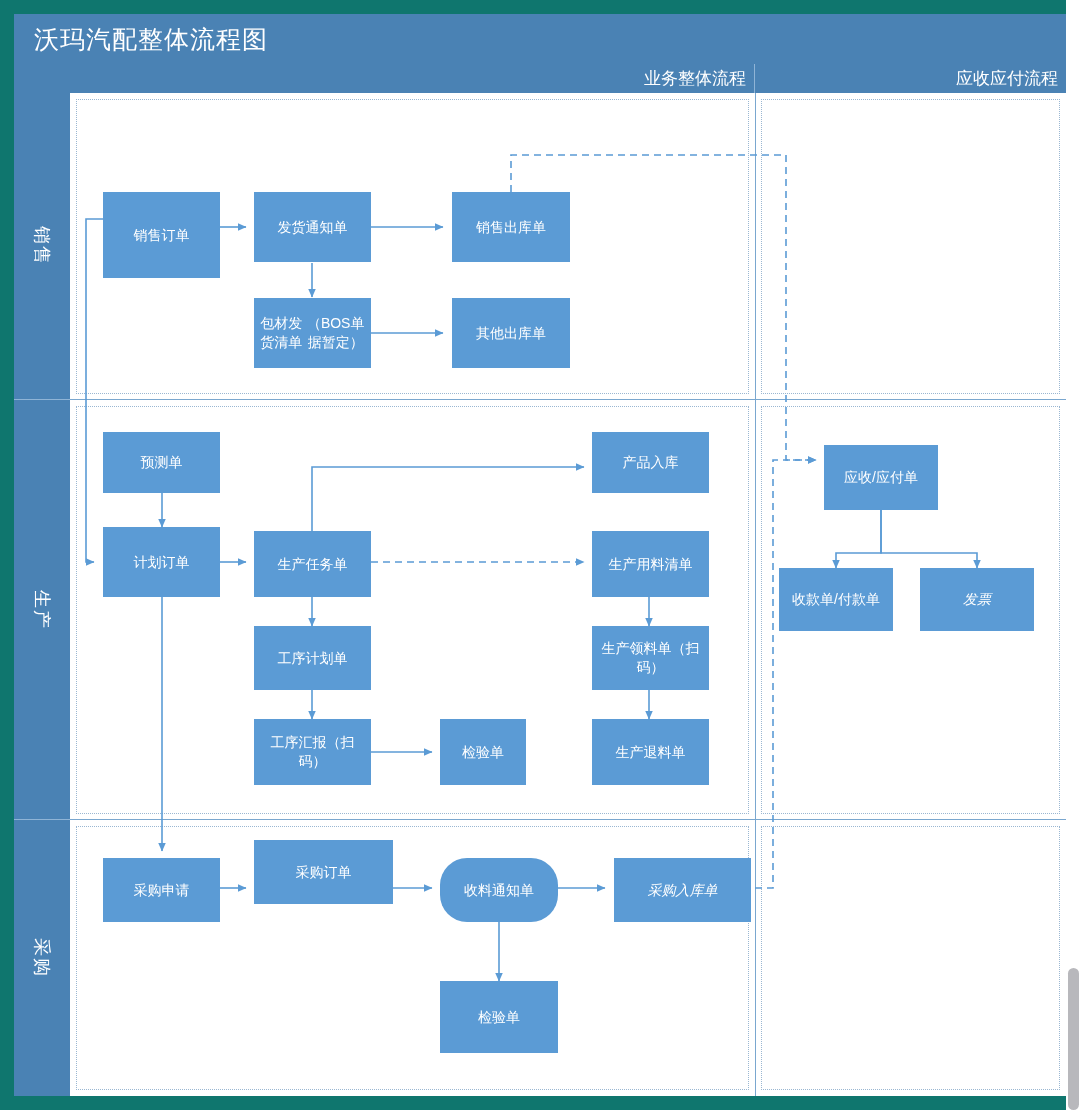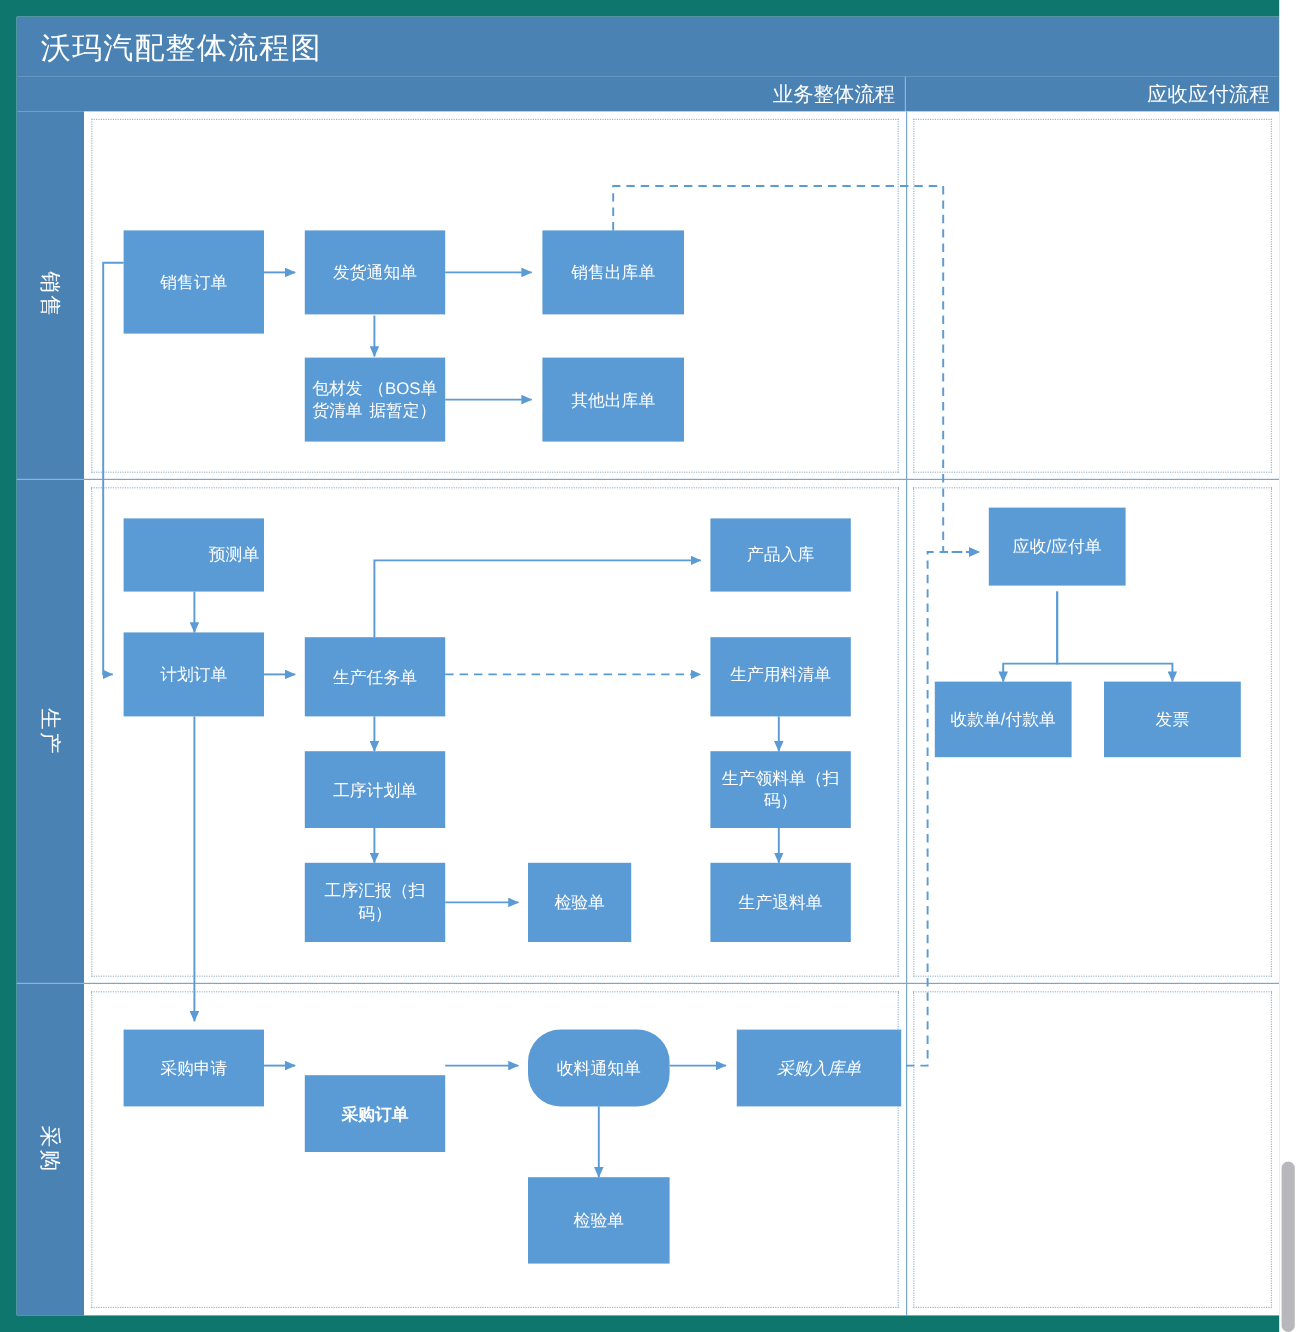--- a/index.html
+++ b/index.html
@@ -274,65 +274,65 @@
     <span class="lbl">销售出库单</span>
   </div>
   <div class="node" style="left:254px; top:298px; width:117px; height:70px; flex-direction:row;">
     <span class="lbl">包材发货清单</span>
     <span class="lbl">（BOS单据暂定）</span>
   </div>
   <div class="node" style="left:452px; top:298px; width:118px; height:70px;">
     <span class="lbl">其他出库单</span>
   </div>
 
-  <div class="node" style="left:103px; top:432px; width:117px; height:61px;justify-content:flex-end;">
+  <div class="node" style="left:103px; top:432px; width:117px; height:61px;">
     <span class="lbl">预测单</span>
   </div>
   <div class="node" style="left:103px; top:527px; width:117px; height:70px;">
     <span class="lbl">计划订单</span>
   </div>
   <div class="node" style="left:254px; top:531px; width:117px; height:66px;">
     <span class="lbl">生产任务单</span>
   </div>
   <div class="node" style="left:592px; top:432px; width:117px; height:61px;">
     <span class="lbl">产品入库</span>
   </div>
-  <div class="node" style="left:592px; top:531px; width:117px; height:66px;font-family:Liberation Serif, serif;">
+  <div class="node" style="left:592px; top:531px; width:117px; height:66px;">
     <span class="lbl">生产用料清单</span>
   </div>
   <div class="node" style="left:254px; top:626px; width:117px; height:64px;">
     <span class="lbl">工序计划单</span>
   </div>
   <div class="node" style="left:592px; top:626px; width:117px; height:64px;">
     <span class="lbl">生产领料单（扫码）</span>
   </div>
   <div class="node" style="left:254px; top:719px; width:117px; height:66px;">
     <span class="lbl">工序汇报（扫码）</span>
   </div>
   <div class="node" style="left:440px; top:719px; width:86px; height:66px;">
     <span class="lbl">检验单</span>
   </div>
   <div class="node" style="left:592px; top:719px; width:117px; height:66px;">
     <span class="lbl">生产退料单</span>
   </div>
 
-  <div class="node" style="left:824px; top:423px; width:114px; height:65px;">
+  <div class="node" style="left:824px; top:445px; width:114px; height:65px;">
     <span class="lbl">应收/应付单</span>
   </div>
   <div class="node" style="left:779px; top:568px; width:114px; height:63px;">
     <span class="lbl">收款单/付款单</span>
   </div>
-  <div class="node" style="left:920px; top:568px; width:114px; height:63px;">
+  <div class="node" style="left:920px; top:568px; width:114px; height:63px;font-style:italic;">
     <span class="lbl">发票</span>
   </div>
 
   <div class="node" style="left:103px; top:858px; width:117px; height:64px;">
     <span class="lbl">采购申请</span>
   </div>
-  <div class="node" style="left:254px; top:896px; width:117px; height:64px;font-weight:bold;">
+  <div class="node" style="left:254px; top:840px; width:139px; height:64px;">
     <span class="lbl">采购订单</span>
   </div>
   <div class="node" style="left:440px; top:858px; width:118px; height:64px;border-radius:27px;">
     <span class="lbl">收料通知单</span>
   </div>
   <div class="node" style="left:614px; top:858px; width:137px; height:64px;font-style:italic;">
     <span class="lbl">采购入库单</span>
   </div>
   <div class="node" style="left:440px; top:981px; width:118px; height:72px;">
     <span class="lbl">检验单</span>

